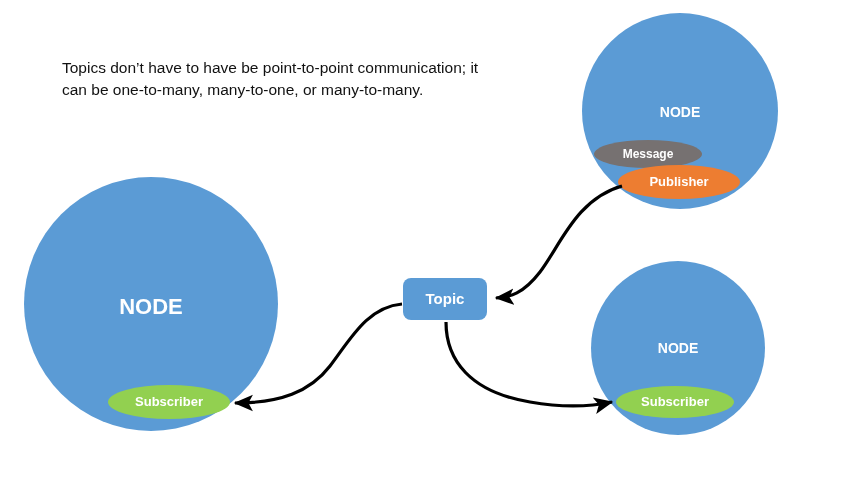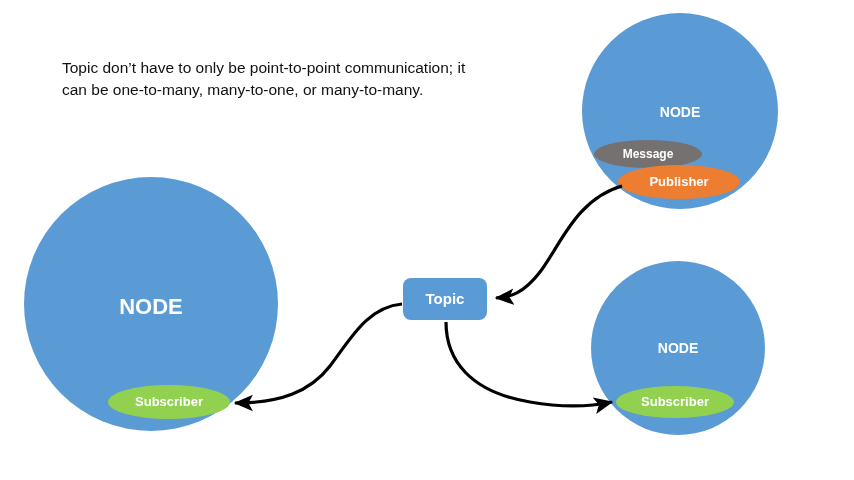--- a/index.html
+++ b/index.html
@@ -93,14 +93,14 @@
   <path d="M 402 304 C 367 307 350 340 330 366 C 310 392 280 403 235 403" fill="none" stroke="#000000" stroke-width="3.2" marker-end="url(#arrowhead)"></path>
 
   <path d="M 446 322 C 446 360 470 392 530 402 C 570 409 598 405 612 402" fill="none" stroke="#000000" stroke-width="3.2" marker-end="url(#arrowhead)"></path>
 
   <g>
     <rect x="403" y="278" width="84" height="42" rx="8" ry="8" fill="#5B9BD5"></rect>
     <text class="topic-label" x="445" y="300">Topic</text>
   </g>
 </svg>
 
-<div class="caption">Topic don’t have to only be point-to-point communication; it
+<div class="caption">Topics don’t have to have be point-to-point communication; it
 can be one-to-many, many-to-one, or many-to-many.</div>
 
 </body></html>

